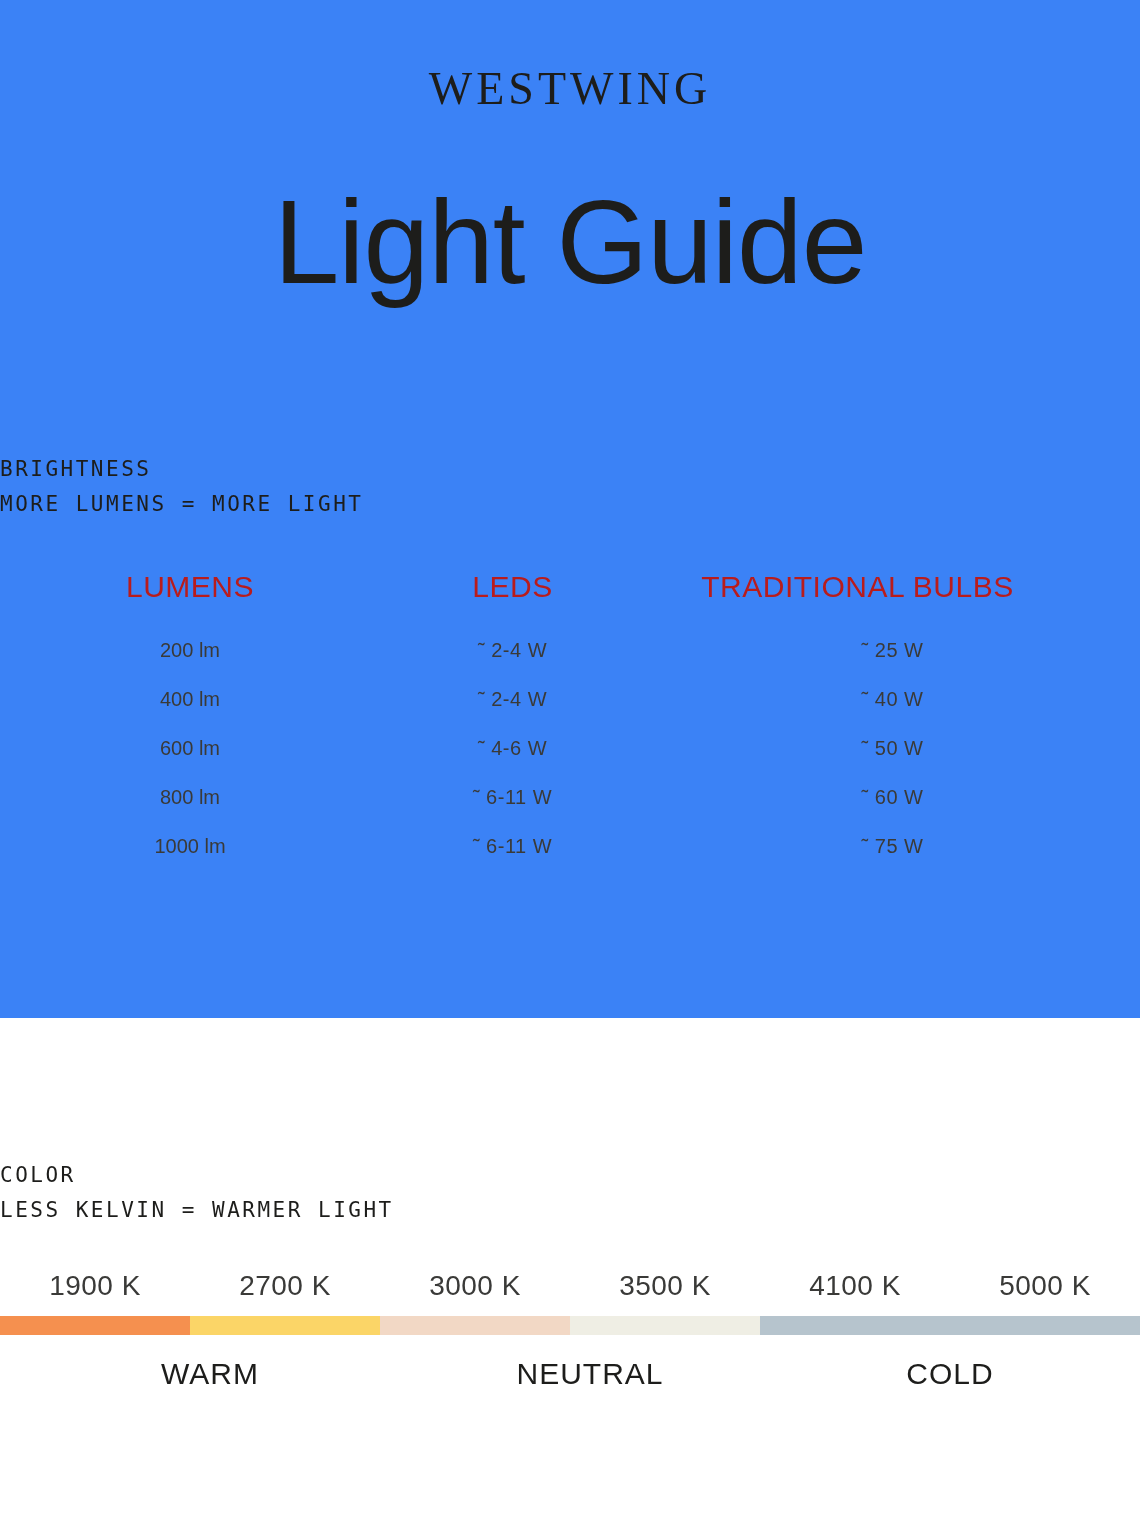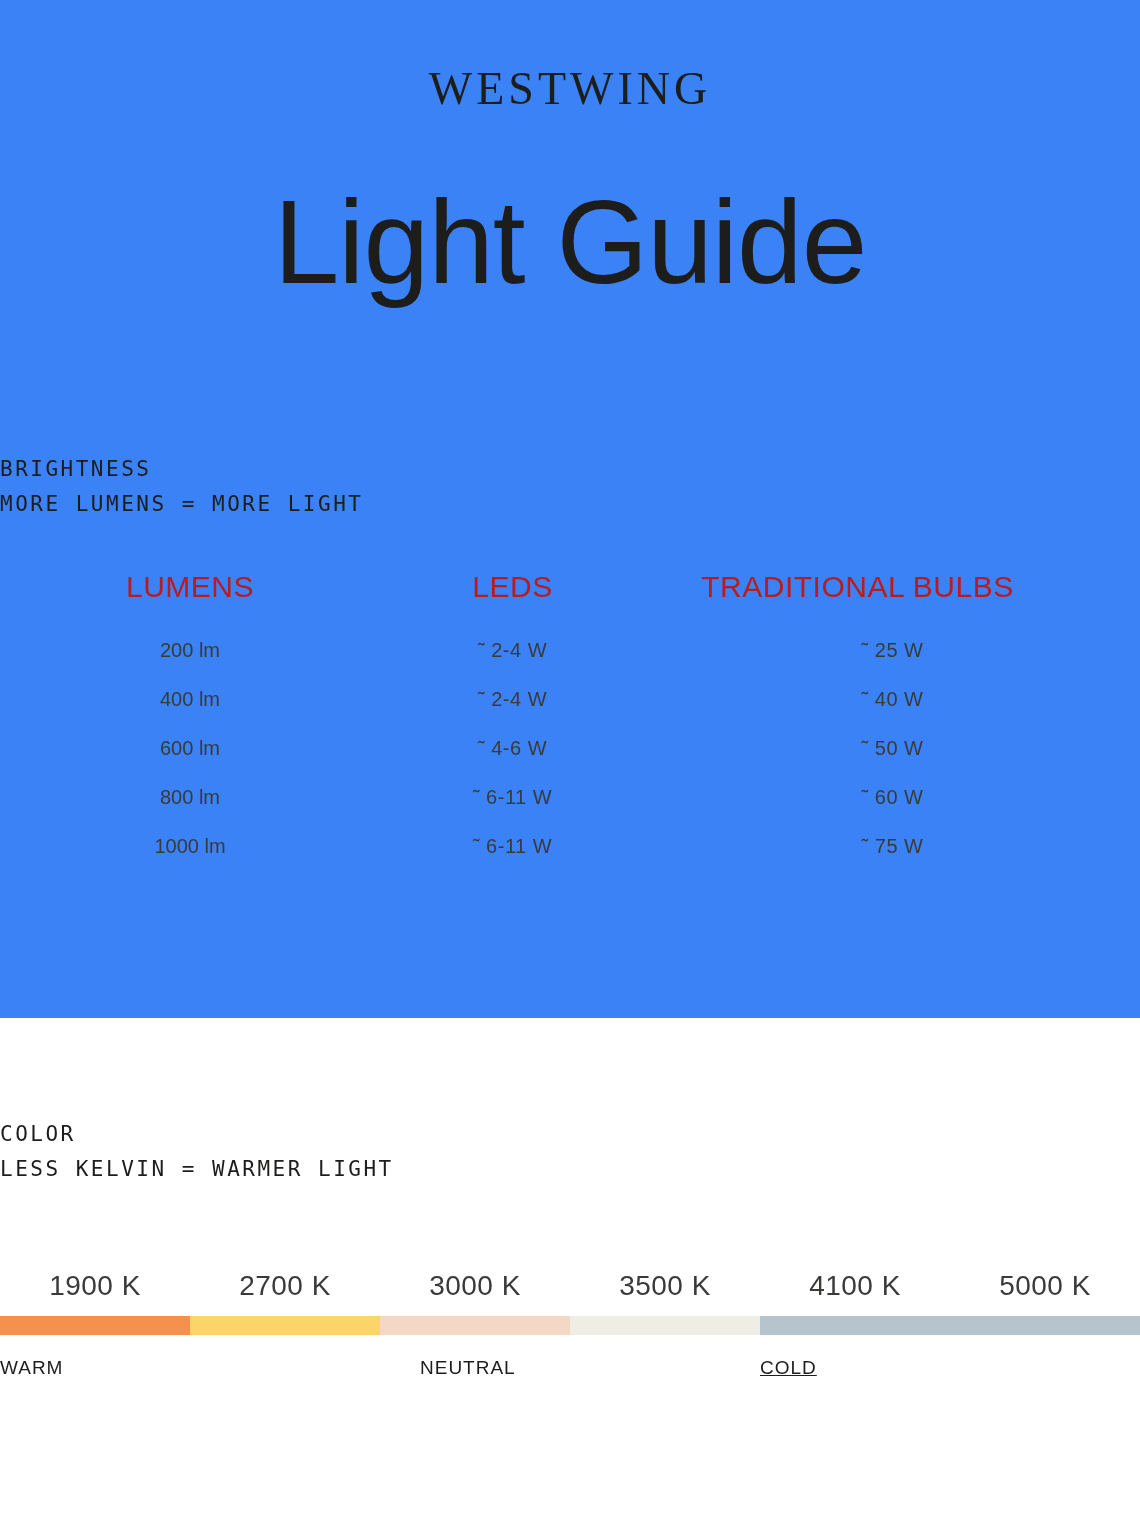--- a/index.html
+++ b/index.html
@@ -56,21 +56,21 @@
     left: 0;
     width: 1140px;
     text-align: left;
     font-family: "DejaVu Sans Mono", monospace;
     font-size: 21px;
     letter-spacing: 2.5px;
     color: #1d1d1b;
     line-height: 1.65;
   }
   .mono-block.brightness { top: 452px; }
-  .mono-block.color { top: 1117px; }
+  .mono-block.color { top: 1158px; }
 
   
   .table {
     position: absolute;
     top: 570px;
     left: 0;
     width: 1140px;
   }
   .table-row {
     display: flex;
@@ -136,28 +136,29 @@
     margin-top: 14px;
   }
   .color-bar div { flex: 1 1 0; height: 19px; }
 
   .temp-labels {
     display: flex;
     width: 1140px;
     margin-top: 22px;
   }
   .temp-labels div {
-    font-size: 19px;
+    text-align: center;
+    font-size: 30px;
     font-weight: 400;
     color: #1d1d1b;
     letter-spacing: 1px;
   }
   .temp-warm    { width: 420px; }
   .temp-neutral { width: 340px; }
-  .temp-cold    { width: 380px; text-decoration: underline; }
+  .temp-cold    { width: 380px; }
 </style>
 </head>
 <body>
 
 <div class="page">
 
   <div class="panel-top">
     <div class="brand">WESTWING</div>
     <div class="headline">Light Guide</div>
   </div>

